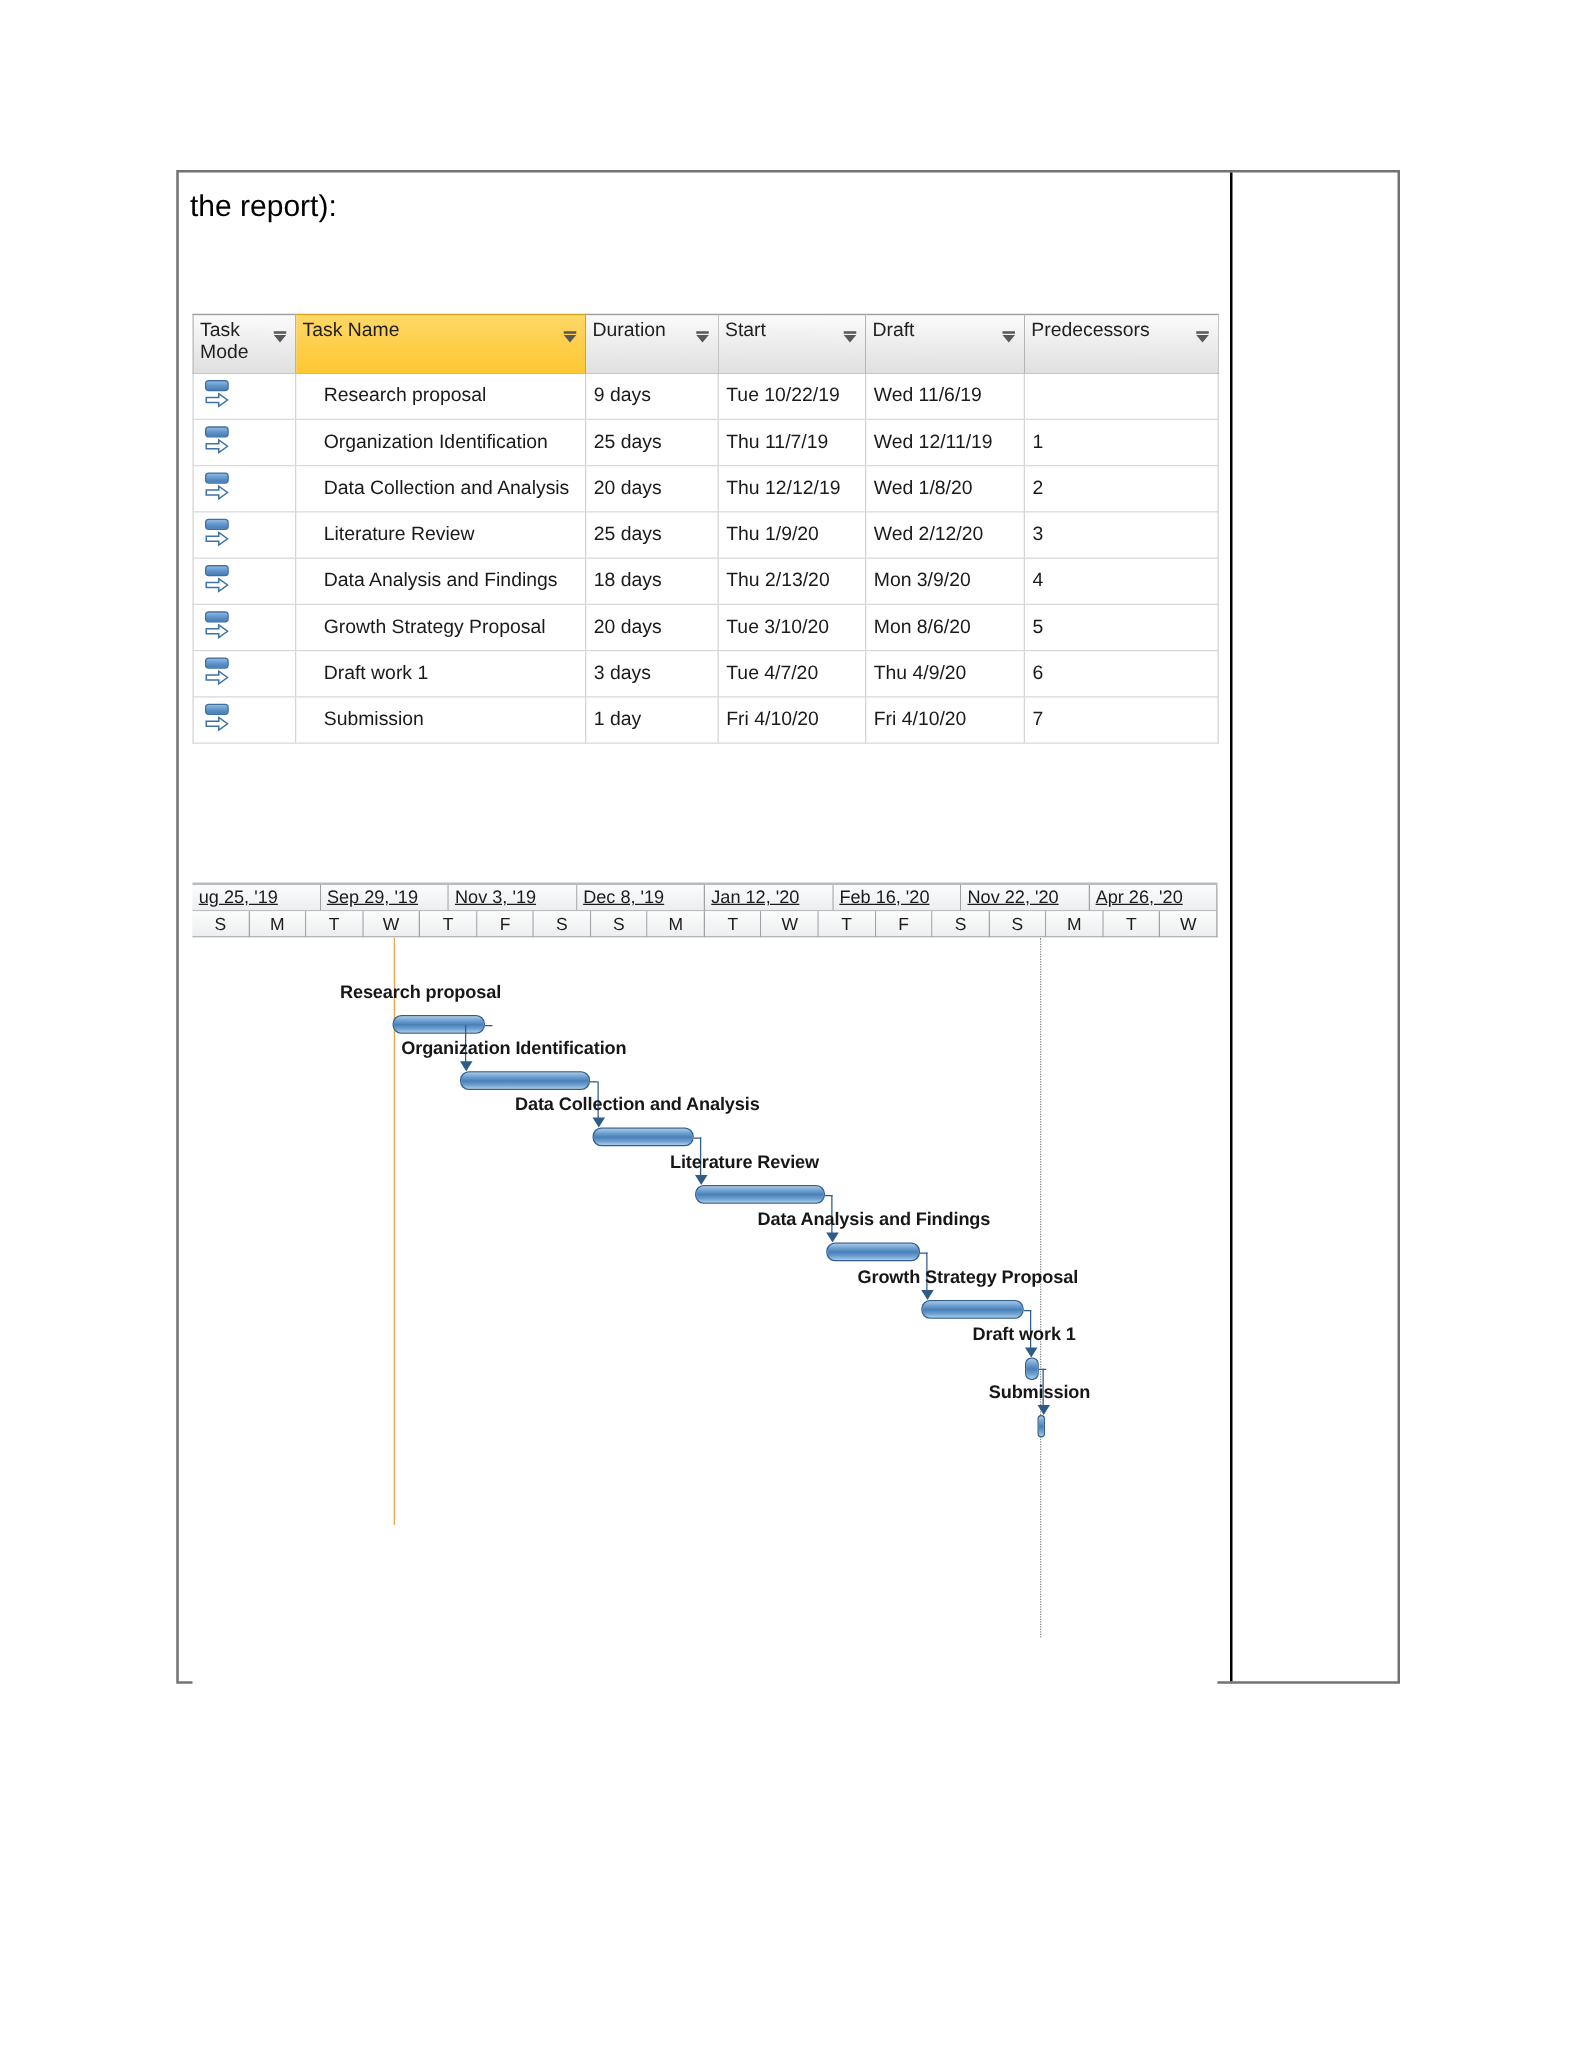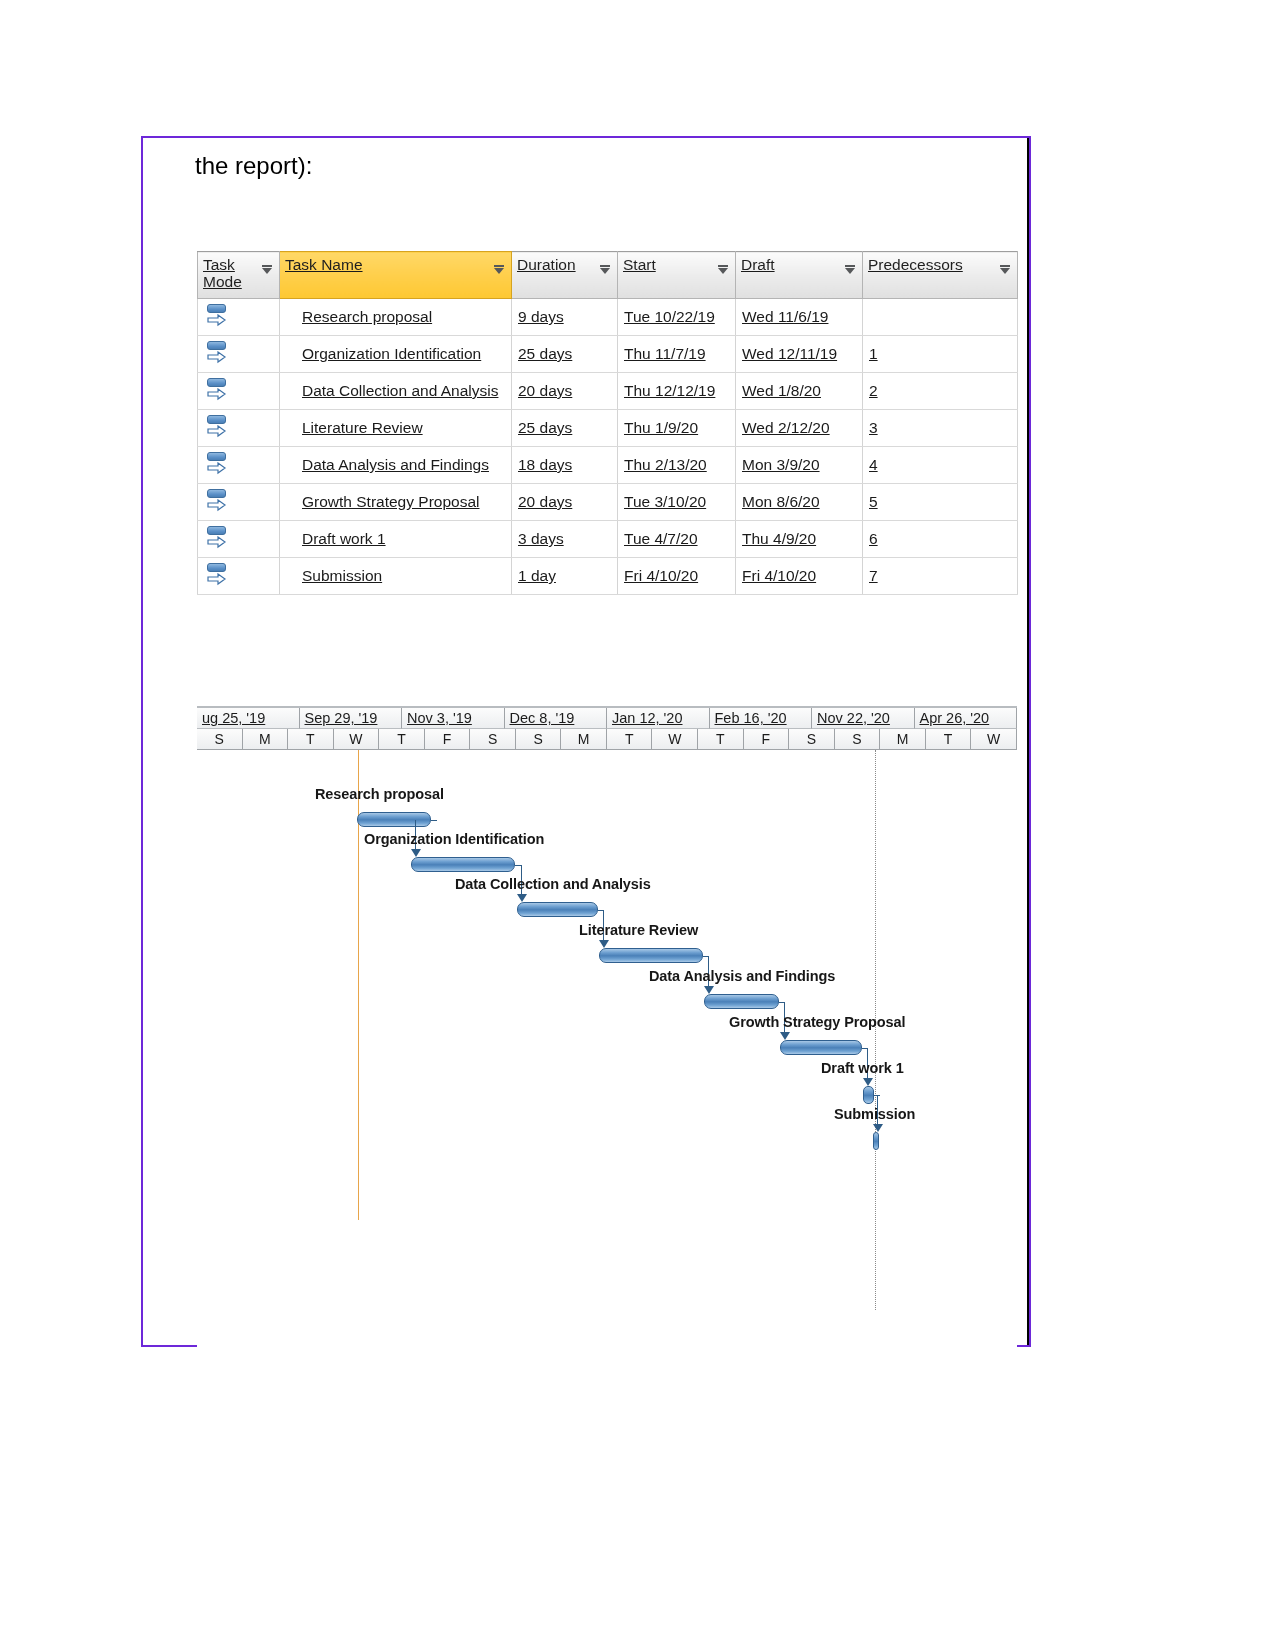--- a/index.html
+++ b/index.html
@@ -13,26 +13,25 @@
     font-family: "Liberation Sans", sans-serif;
     position: relative;
     overflow: hidden;
   }
 
   
   .doc-table {
     position: absolute;
     left: 141px;
     top: 136px;
-    width: 890px;
+    width: 979px;
     height: 1211px;
-    border: 2px solid #6d28d9;
+    border: 2px solid #737373;
     box-sizing: border-box;
     display: flex;
-    justify-content: flex-end;
   }
   .doc-col-main {
     width: 843px;
     box-sizing: border-box;
     border-right: 2px solid #000;
     position: relative;
     padding: 0;
   }
   .doc-col-side {
     flex: 1;
@@ -60,21 +59,20 @@
   .proj-table {
     position: absolute;
     left: 11px;
     top: 113px;
     width: 820px;
     border-collapse: collapse;
     font-family: "Liberation Sans", sans-serif;
     font-size: 15.5px;
     color: #1a1a1a;
     table-layout: fixed;
-    text-decoration: underline;
   }
   .proj-table td, .proj-table th {
     border: 1px solid #c9c9c9;
     padding: 0;
     vertical-align: top;
     box-sizing: border-box;
   }
   .proj-head th {
     background: linear-gradient(to bottom,#fbfbfb 0%,#ebebeb 55%,#e0e0e0 100%);
     border: 1px solid #b4b4b4;

